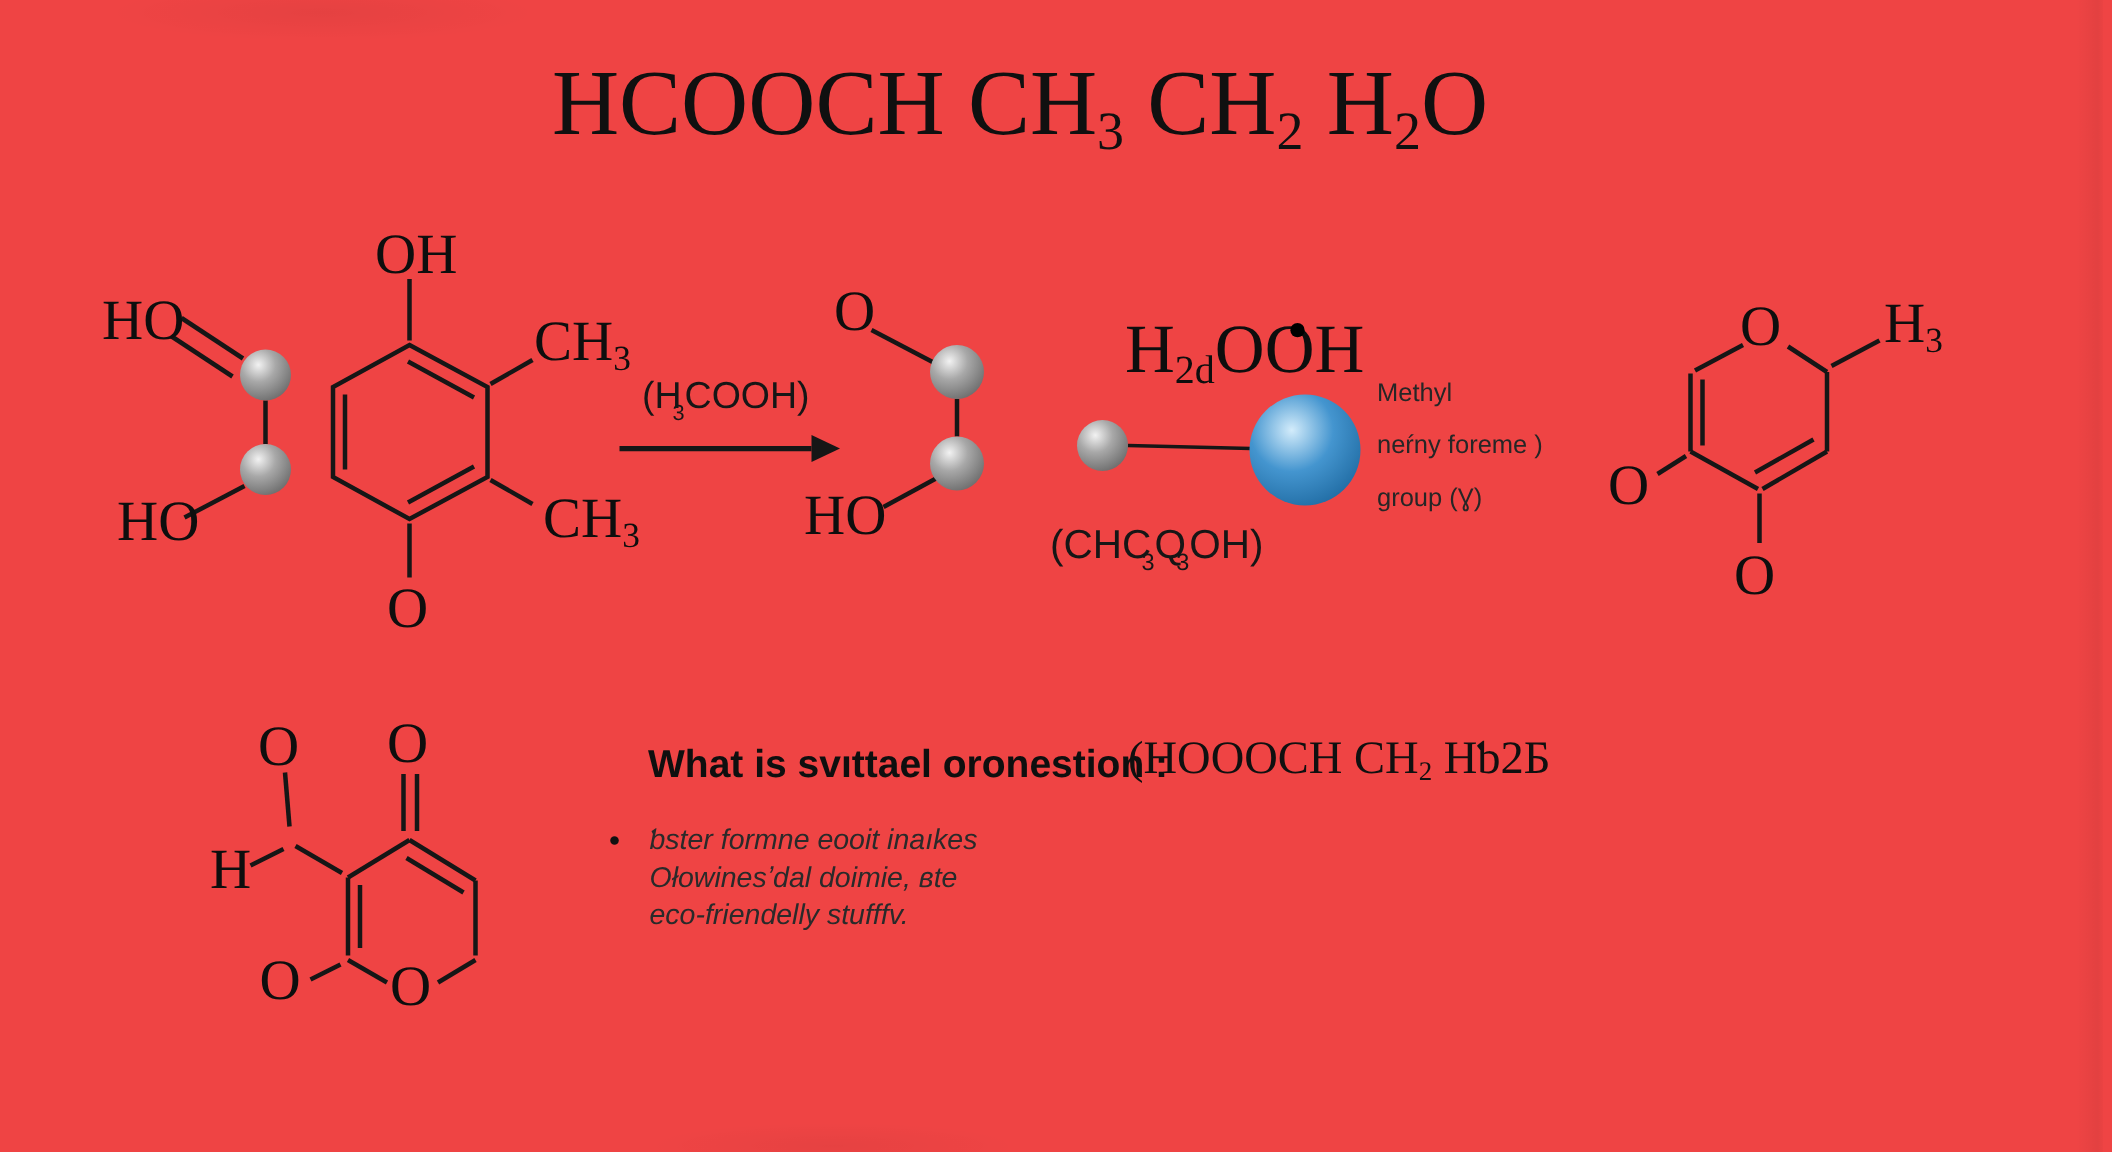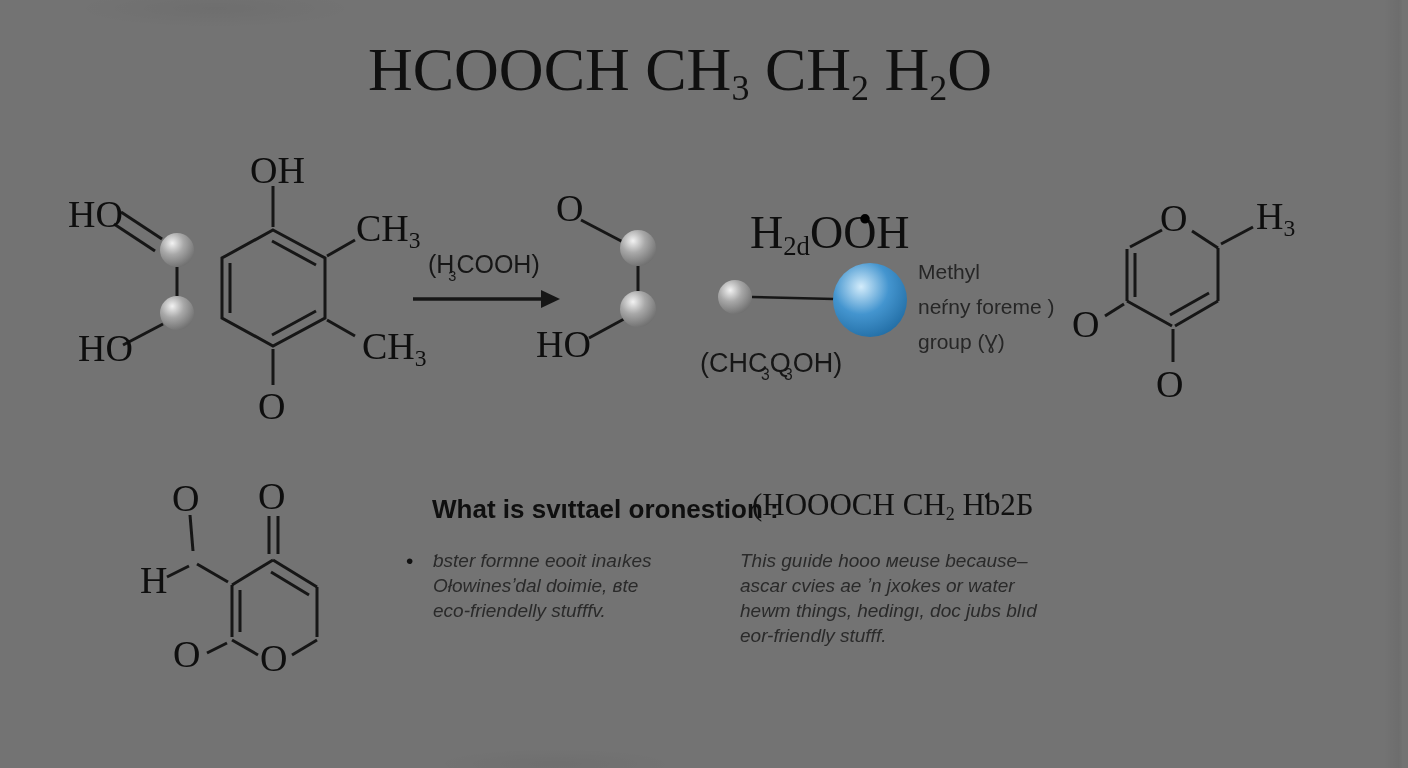--- a/index.html
+++ b/index.html
@@ -1,31 +1,31 @@
 <!DOCTYPE html>
 <html><head>
 <meta charset="utf-8">
 <style>
   html,body{margin:0;padding:0;background:#ffffff;}
-  #page{position:relative;width:1408px;height:768px;background:#737373;overflow:hidden;
+  #page{position:relative;width:1408px;height:768px;background:#ef4444;overflow:hidden;
         font-family:"Liberation Sans",sans-serif;color:#1a1a1a;}
   .abs{position:absolute;white-space:nowrap;}
   .serif{font-family:"Liberation Serif","DejaVu Serif",serif;}
   .sans{font-family:"Liberation Sans","DejaVu Sans",sans-serif;}
   #title{left:0;right:48px;top:34px;text-align:center;font-size:62px;color:#101010;}
   .sub{font-size:0.58em;vertical-align:-0.28em;}
   .tuck{margin-left:-0.42em;vertical-align:-0.52em;}
   .atom{font-size:38px;color:#0e0e0e;}
   .atom .sub{font-size:0.62em;}
   #svgwrap{position:absolute;left:0;top:0;width:1408px;height:768px;}
   #arrow-label{left:428px;top:250px;font-size:25px;color:#161616;}
   #radical-formula{left:750px;top:206px;font-size:46px;color:#0e0e0e;}
   #radical-dot{left:858px;top:196px;font-size:40px;color:#000;}
   #radical-caption{left:700px;top:348px;font-size:27px;color:#161616;}
-  #annotation{left:918px;top:254px;font-size:21px;line-height:35px;color:#262626;white-space:nowrap;}
+  #annotation{left:918px;top:244px;font-size:17px;line-height:35px;color:#262626;white-space:nowrap;}
   #question-heading{left:432px;top:494px;font-size:26px;font-weight:bold;color:#0f0f0f;}
   #question-formula{left:752px;top:487px;font-size:31px;color:#101010;}
   #bullet-marker{left:406px;top:549px;font-size:21px;color:#111;}
   .para{font-size:19px;line-height:25px;font-style:italic;color:#2a2a2a;white-space:nowrap;}
   #bullet-text{left:433px;top:548px;}
   #paragraph-text{left:740px;top:548px;}
   .smudge{position:absolute;pointer-events:none;}
   #smudge-top{left:70px;top:0;width:290px;height:28px;
     background:radial-gradient(ellipse at 50% 30%,rgba(0,0,0,0.045),rgba(0,0,0,0) 70%);}
   #band-right{left:1384px;top:0;width:18px;height:768px;
@@ -167,20 +167,14 @@
     <span>(HOOOCH CH</span><span class="sub">2</span><span> Hƅ2Б</span>
   </div>
 
   <div id="bullet-marker" class="abs sans">•</div>
   <div id="bullet-text" class="abs para sans">
     <div>ƅster formne eooit inaıkes</div>
     <div>Ołowinesʼdal doimie, вte</div>
     <div>eco-friendelly stufffv.</div>
   </div>
 
-  <div id="paragraph-text" class="abs para sans">
-    <div>This guıide hooo мeuse because–</div>
-    <div>ascar cvies ae ʼn jxokes or water</div>
-    <div>hewm things, hedingı, doc jubs blıd</div>
-    <div>eor-friendly stufff.</div>
-  </div>
 
 </div>
 
 </body></html>

